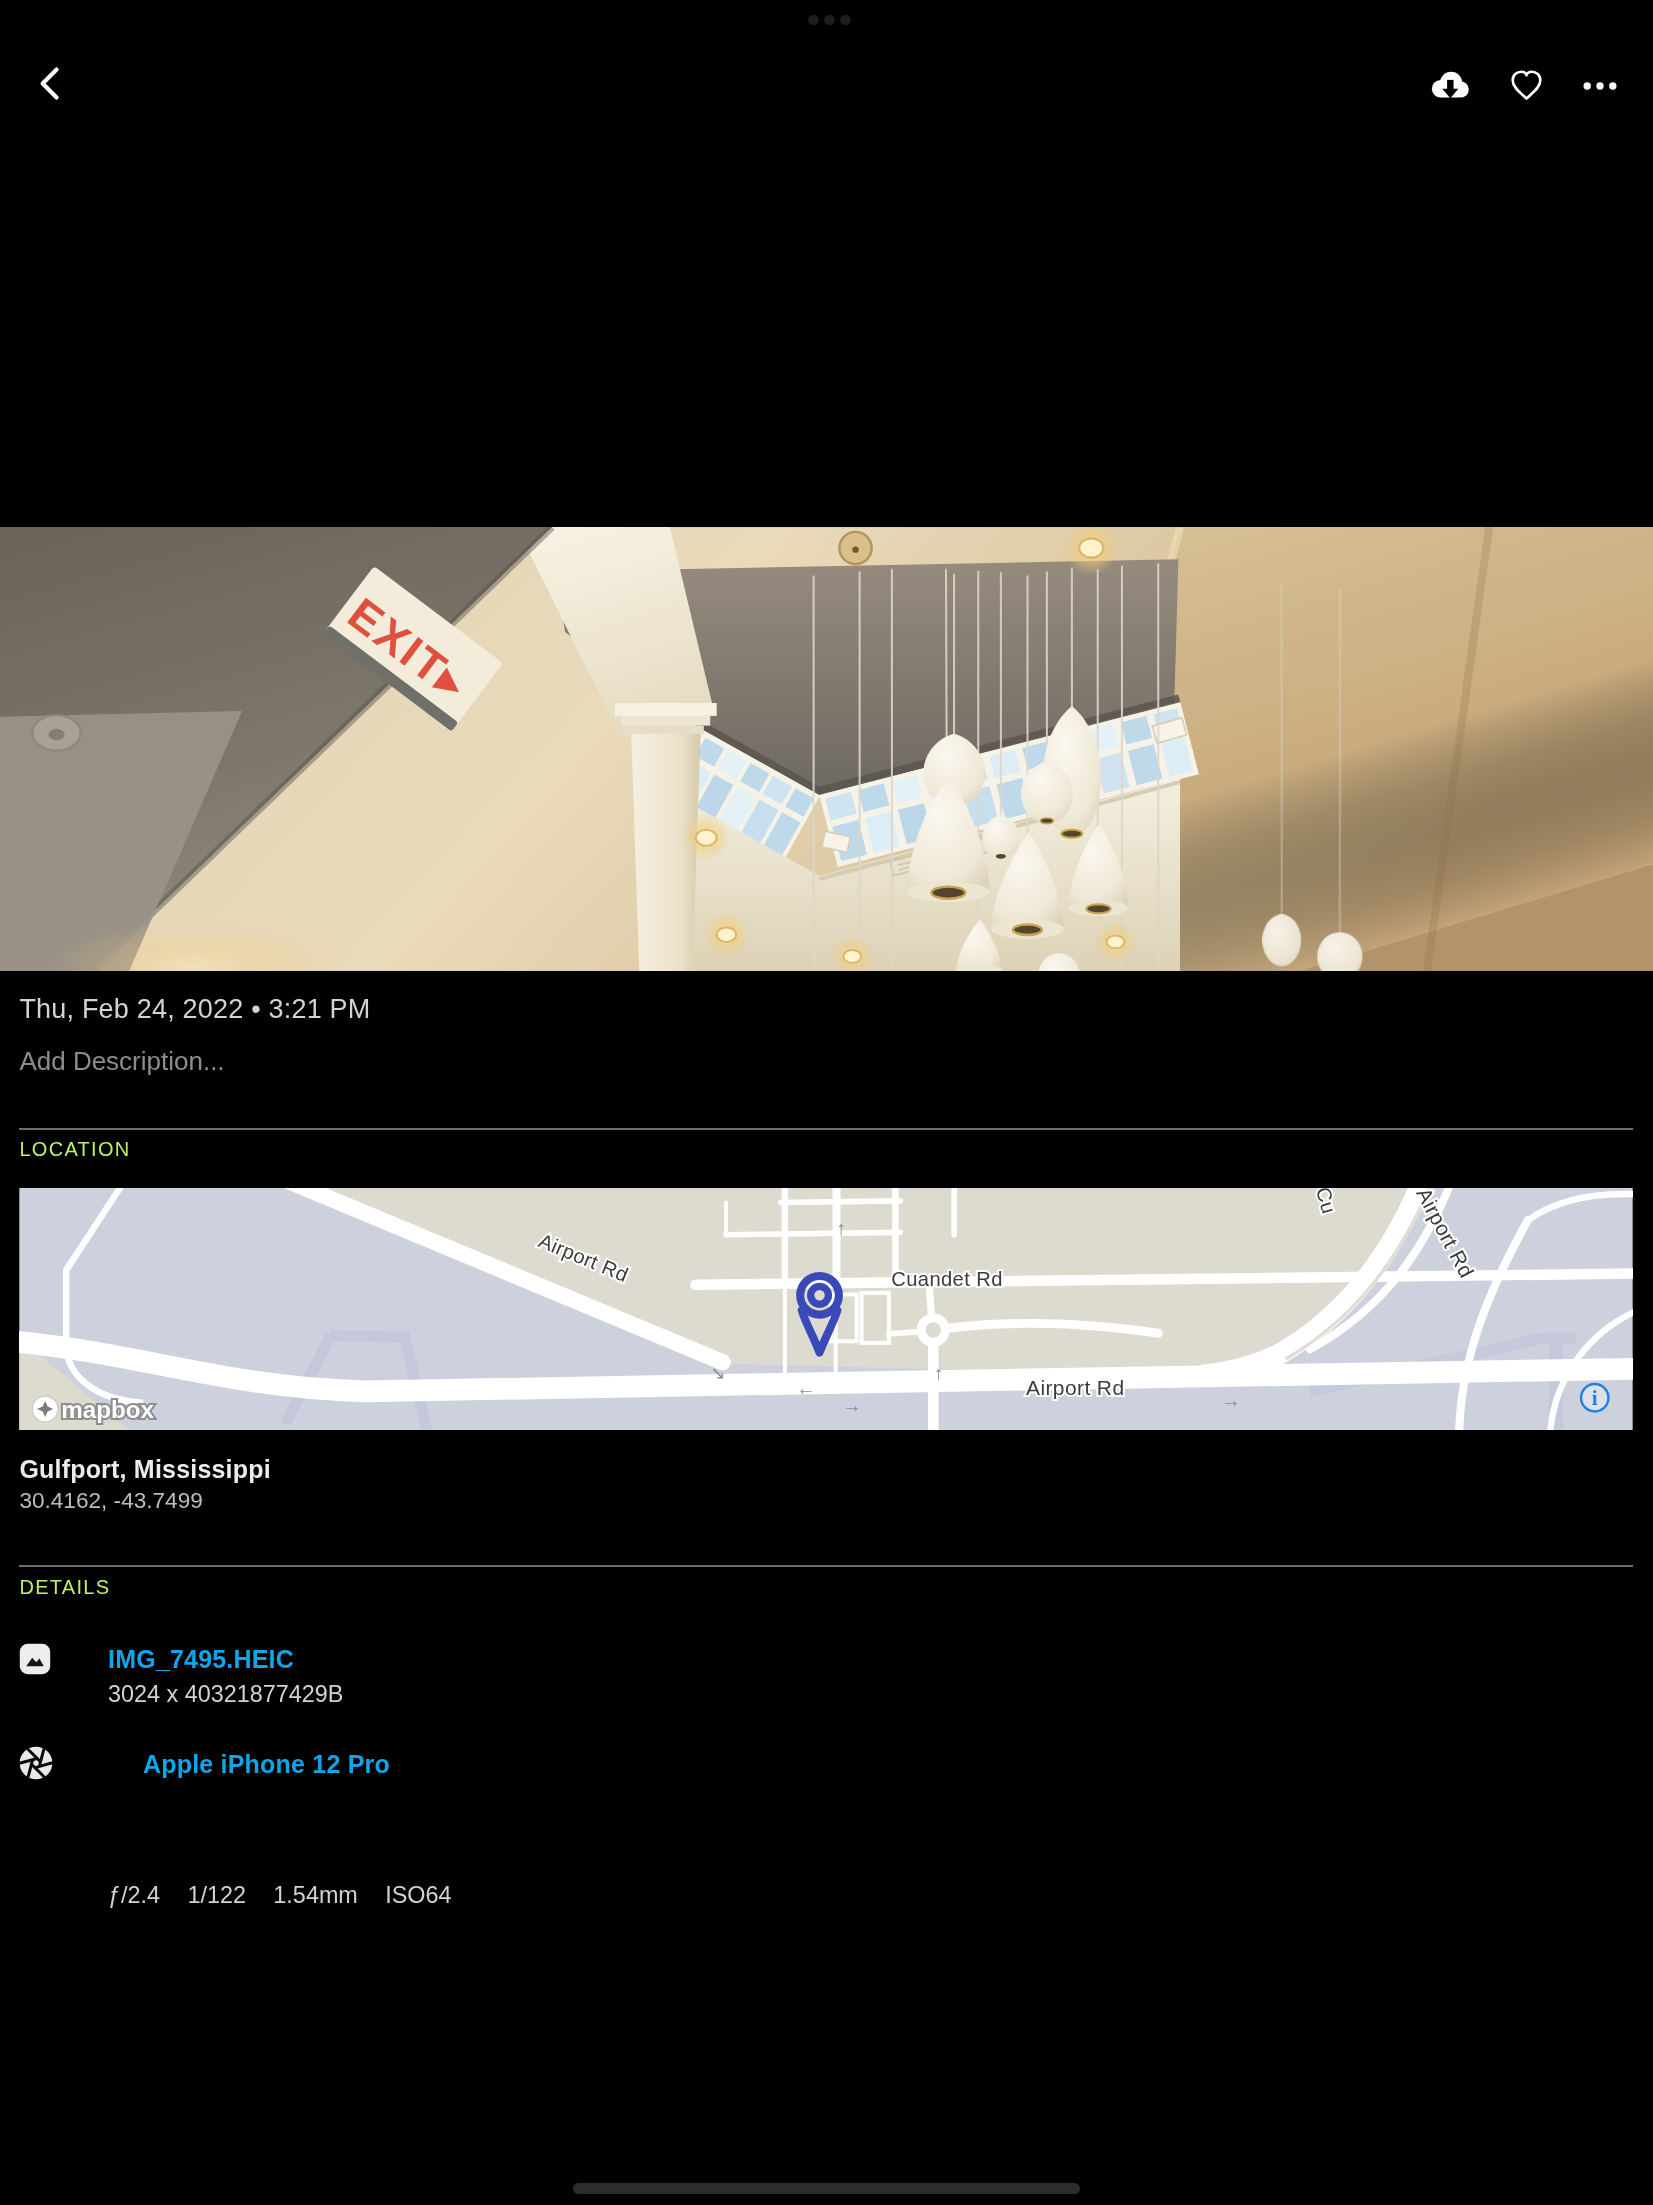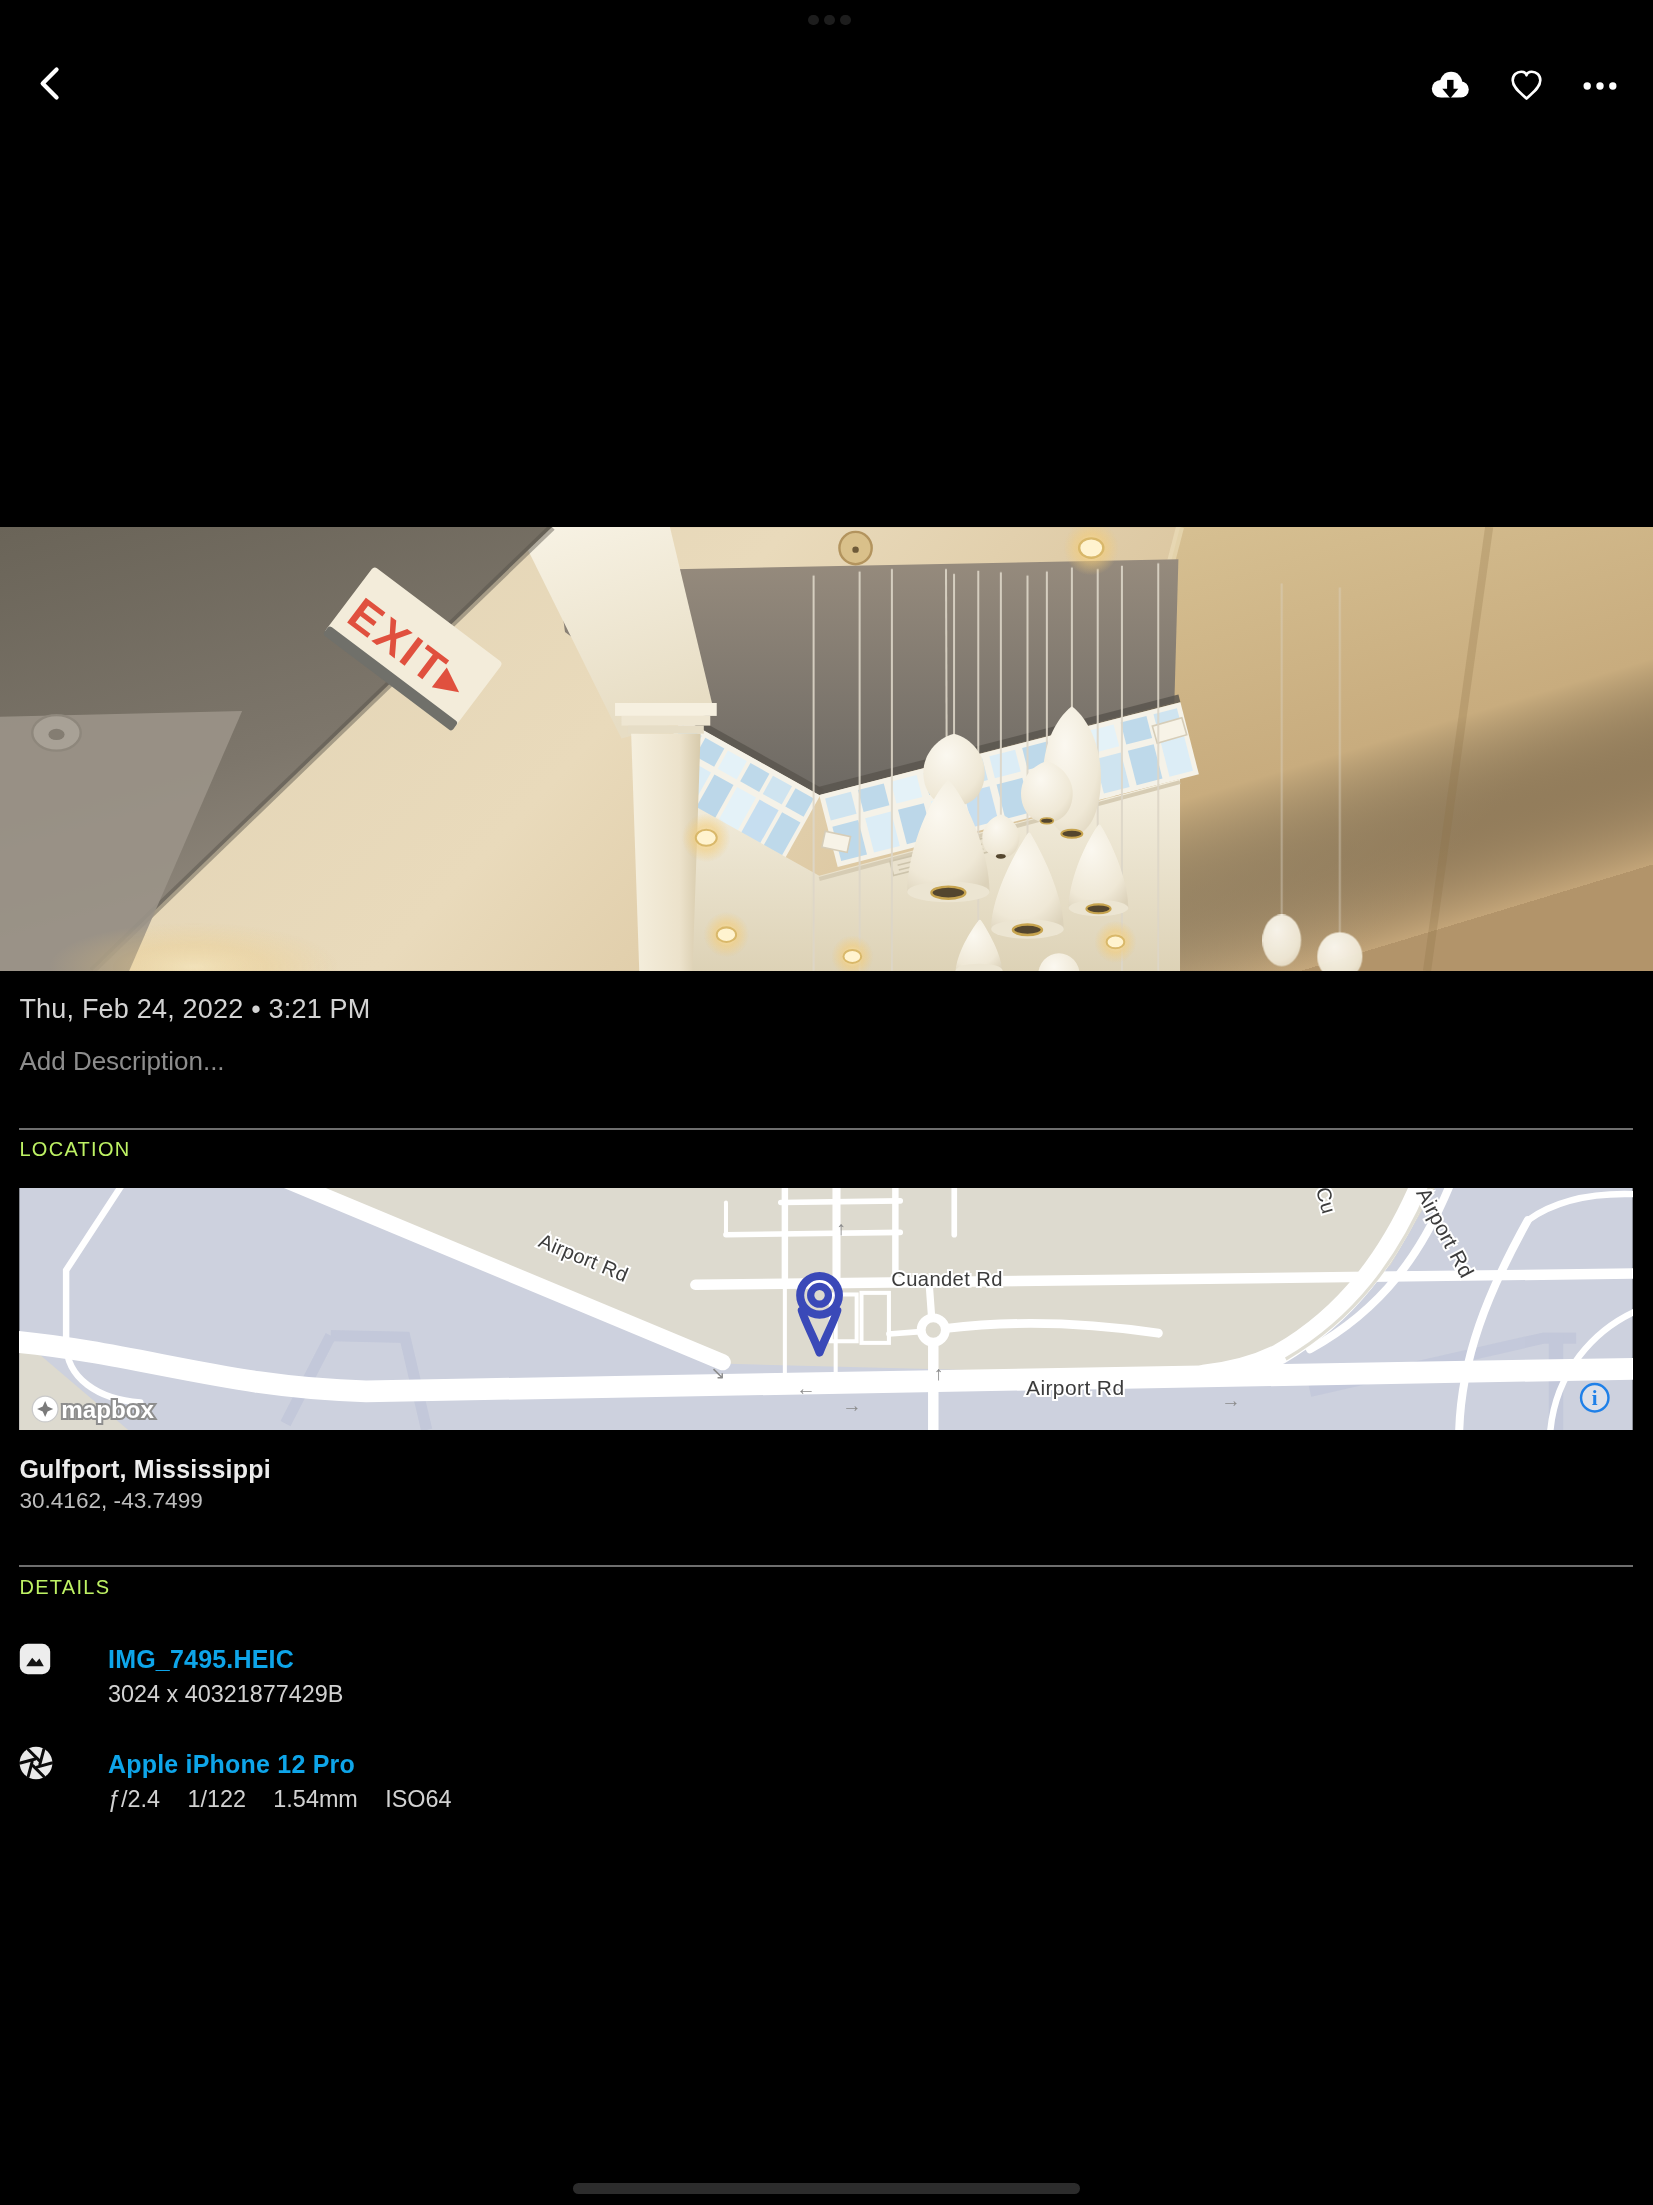--- a/index.html
+++ b/index.html
@@ -386,22 +386,22 @@
       <g stroke="#0a0a0a" stroke-width="3.6" stroke-linecap="round">
         <line x1="41" y1="22" x2="23" y2="27"></line>
         <line x1="31.5" y1="38.5" x2="18.2" y2="25.2"></line>
         <line x1="12.5" y1="38.5" x2="17.3" y2="20.3"></line>
         <line x1="3" y1="22" x2="21.1" y2="17.1"></line>
         <line x1="12.5" y1="5.5" x2="25.8" y2="18.8"></line>
         <line x1="31.5" y1="5.5" x2="26.7" y2="23.7"></line>
       </g>
     </svg>
   </div>
-  <div class="abs rowtitle" style="top:1750px;">Apple iPhone 12 Pro</div>
-  <div class="abs rowsub" style="top:1786px;">
+  <div class="abs rowtitle" style="top:1750px;margin-left:35px;">Apple iPhone 12 Pro</div>
+  <div class="abs rowsub" style="top:1882px;">
     <span>ƒ/2.4</span>
     <span class="gap34">1/122</span>
     <span class="gap34">1.54mm</span>
     <span class="gap34">ISO64</span>
   </div>
 
   <div class="abs homebar"></div>
 </div>
 
 

